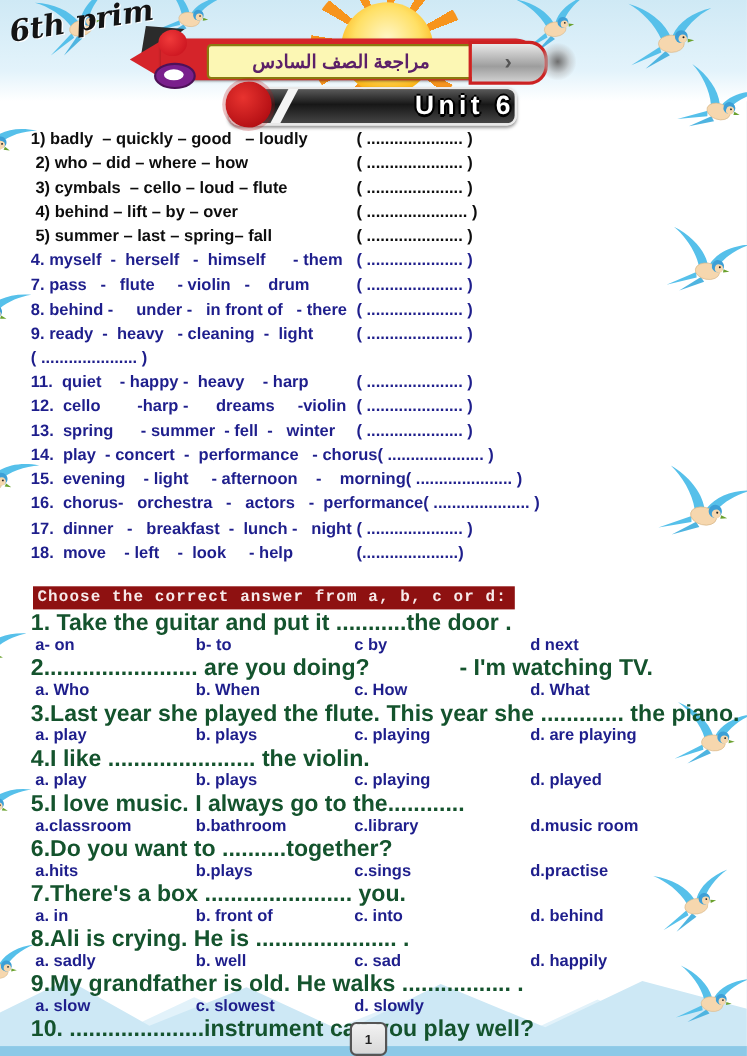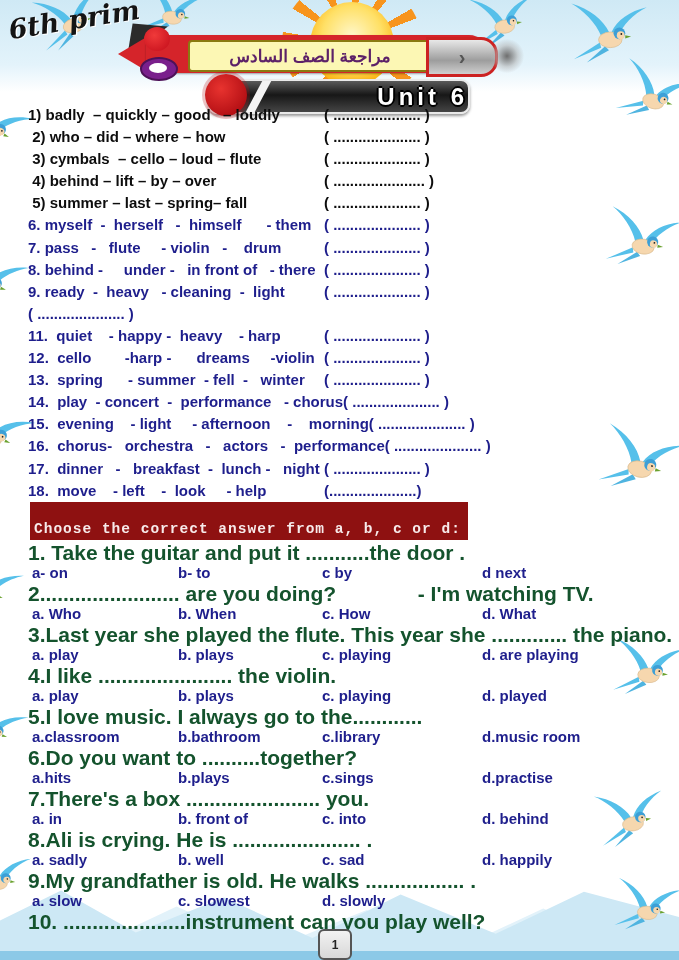--- a/index.html
+++ b/index.html
@@ -57,28 +57,28 @@
     background:linear-gradient(180deg,#5a5a5a 0%,#171717 45%,#454545 100%);
     border:2px solid #e9e9e9;border-radius:9px;box-shadow:0 2px 3px rgba(0,0,0,.4);
     display:flex;align-items:center;justify-content:flex-end;}
   .unit-blob{position:absolute;left:-5px;top:-7px;width:42px;height:42px;border-radius:50%;
     background:radial-gradient(circle at 38% 35%,#e8332f 0%,#b40f14 75%);
     box-shadow:0 0 0 3px rgba(180,15,20,.25);}
   .unit-slash{position:absolute;left:44px;top:0px;width:9px;height:31px;background:#f4f4f4;transform:skewX(-28deg);}
   .unit-text{font-size:24px;font-weight:bold;color:#ffffff;letter-spacing:4px;
     text-shadow:-2px 0 #000,2px 0 #000,0 -2px #000,0 2px #000,1px 1px 0 #000;}
   
-  .content{position:absolute;left:28px;top:104px;width:624px;z-index:3;}
+  .content{position:absolute;left:28px;top:116px;width:624px;z-index:3;}
   .odd-row{display:flex;line-height:22.1px;font-size:15px;font-weight:bold;white-space:pre;}
   .odd-row .words{min-width:296px;}
   .odd-row.ink{color:#0d0d0d;}
   .odd-row.navy{color:#1e1e8c;}
-  .mcq-heading{display:inline-block;margin-top:0;margin-left:2px;
+  .mcq-heading{display:inline-block;margin-top:19px;margin-left:2px;
     font-family:"Liberation Mono",monospace;font-weight:bold;font-size:14.5px;
-    color:#f7eaea;background:#8e1111;padding:19px 7px 3px 4px;letter-spacing:1px;}
+    color:#f7eaea;background:#8e1111;padding:2px 7px 3px 4px;letter-spacing:1px;}
   .mcq-list{margin-top:3px;}
   .q-text{font-size:21px;font-weight:bold;color:#14532d;line-height:20.5px;white-space:pre;}
   .opts{display:grid;grid-template-columns:146px 144px 160px auto;padding-left:4px;
     line-height:20.5px;}
   .opt{font-size:15px;font-weight:bold;color:#1e1e8c;white-space:pre;}
   .page-number{position:absolute;left:318px;top:929px;width:30px;height:27px;z-index:3;
     background:linear-gradient(180deg,#f2f2f2,#d8d8d8);border:2px solid #555;border-radius:6px;
     display:flex;align-items:center;justify-content:center;
     font-size:12px;font-weight:bold;color:#222;}
 </style>
@@ -206,21 +206,21 @@
     <span class="words"> 4) behind – lift – by – over</span>
     <span class="answer">( ...................... )</span>
   </div>
 
   <div class="odd-row ink">
     <span class="words"> 5) summer – last – spring– fall</span>
     <span class="answer">( ..................... )</span>
   </div>
 
   <div class="odd-row navy">
-    <span class="words">6. myself  -  herself   -  himself      - them</span>
+    <span class="words">4. myself  -  herself   -  himself      - them</span>
     <span class="answer">( ..................... )</span>
   </div>
 
   <div class="odd-row navy">
     <span class="words">7. pass   -   flute     - violin   -    drum</span>
     <span class="answer">( ..................... )</span>
   </div>
 
   <div class="odd-row navy">
     <span class="words">8. behind -     under -   in front of   - there</span>

